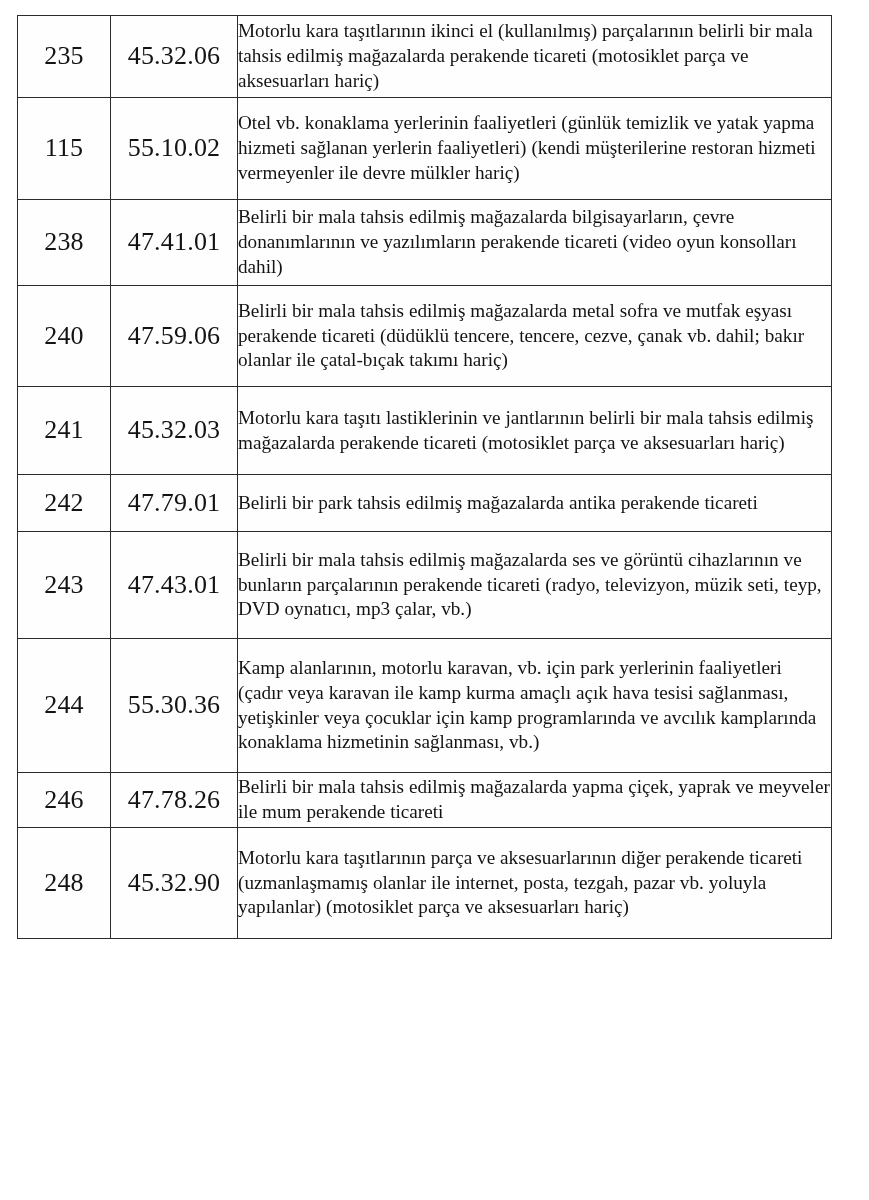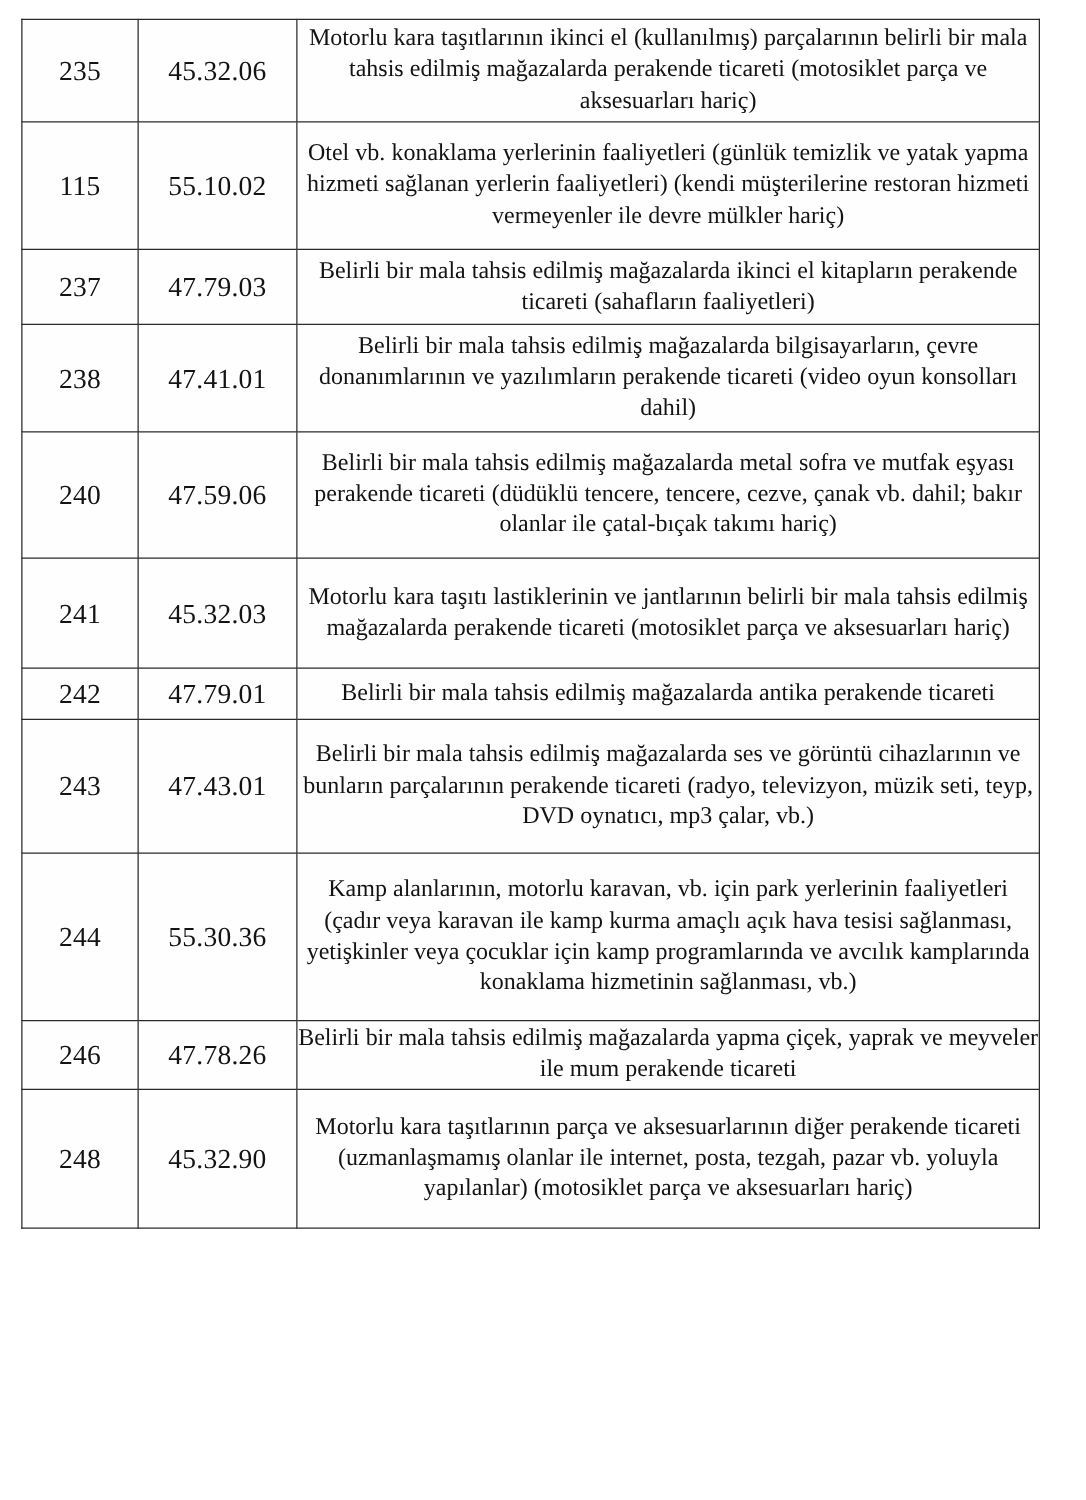--- a/index.html
+++ b/index.html
@@ -40,28 +40,27 @@
   #nace-table td {
     border: 1.4px solid #2b2b2b;
     vertical-align: middle;
     padding: 0;
     background: #fefefe;
   }
 
   .cell-no,
   .cell-code {
     text-align: center;
-    font-size: 22px;
+    font-size: 26px;
     letter-spacing: 0.2px;
     line-height: 1.25;
     white-space: nowrap;
   }
 
   .cell-desc {
-    text-align: center;
     font-size: 19.2px;
     line-height: 1.285;
     padding: 3px 9px 4px 9px;
     word-spacing: 0.1px;
   }
 </style>
 </head>
 <body>
 
 <div id="page">
@@ -75,44 +74,39 @@
         <tr style="height: 82px;">
           <td class="cell-no">235</td>
           <td class="cell-code">45.32.06</td>
           <td class="cell-desc">Motorlu kara taşıtlarının ikinci el (kullanılmış) parçalarının belirli bir mala tahsis edilmiş mağazalarda perakende ticareti (motosiklet parça ve aksesuarları hariç)</td>
         </tr>
         <tr style="height: 102px;">
           <td class="cell-no">115</td>
           <td class="cell-code">55.10.02</td>
           <td class="cell-desc">Otel vb. konaklama yerlerinin faaliyetleri (günlük temizlik ve yatak yapma hizmeti sağlanan yerlerin faaliyetleri) (kendi müşterilerine restoran hizmeti vermeyenler ile devre mülkler hariç)</td>
         </tr>
-        <tr style="height: 60px;">
-          <td class="cell-no">237</td>
-          <td class="cell-code">47.79.03</td>
-          <td class="cell-desc">Belirli bir mala tahsis edilmiş mağazalarda ikinci el kitapların perakende ticareti (sahafların faaliyetleri)</td>
-        </tr>
         <tr style="height: 86px;">
           <td class="cell-no">238</td>
           <td class="cell-code">47.41.01</td>
           <td class="cell-desc">Belirli bir mala tahsis edilmiş mağazalarda bilgisayarların, çevre donanımlarının ve yazılımların perakende ticareti (video oyun konsolları dahil)</td>
         </tr>
         <tr style="height: 101px;">
           <td class="cell-no">240</td>
           <td class="cell-code">47.59.06</td>
           <td class="cell-desc">Belirli bir mala tahsis edilmiş mağazalarda metal sofra ve mutfak eşyası perakende ticareti (düdüklü tencere, tencere, cezve, çanak vb. dahil; bakır olanlar ile çatal-bıçak takımı hariç)</td>
         </tr>
         <tr style="height: 88px;">
           <td class="cell-no">241</td>
           <td class="cell-code">45.32.03</td>
           <td class="cell-desc">Motorlu kara taşıtı lastiklerinin ve jantlarının belirli bir mala tahsis edilmiş mağazalarda perakende ticareti (motosiklet parça ve aksesuarları hariç)</td>
         </tr>
-        <tr style="height: 41px;">
+        <tr style="height: 57px;">
           <td class="cell-no">242</td>
           <td class="cell-code">47.79.01</td>
-          <td class="cell-desc">Belirli bir mala tahsis edilmiş mağazalarda antika perakende ticareti</td>
+          <td class="cell-desc">Belirli bir park tahsis edilmiş mağazalarda antika perakende ticareti</td>
         </tr>
         <tr style="height: 107px;">
           <td class="cell-no">243</td>
           <td class="cell-code">47.43.01</td>
           <td class="cell-desc">Belirli bir mala tahsis edilmiş mağazalarda ses ve görüntü cihazlarının ve bunların parçalarının perakende ticareti (radyo, televizyon, müzik seti, teyp, DVD oynatıcı, mp3 çalar, vb.)</td>
         </tr>
         <tr style="height: 134px;">
           <td class="cell-no">244</td>
           <td class="cell-code">55.30.36</td>
           <td class="cell-desc">Kamp alanlarının, motorlu karavan, vb. için park yerlerinin faaliyetleri (çadır veya karavan ile kamp kurma amaçlı açık hava tesisi sağlanması, yetişkinler veya çocuklar için kamp programlarında ve avcılık kamplarında konaklama hizmetinin sağlanması, vb.)</td>

